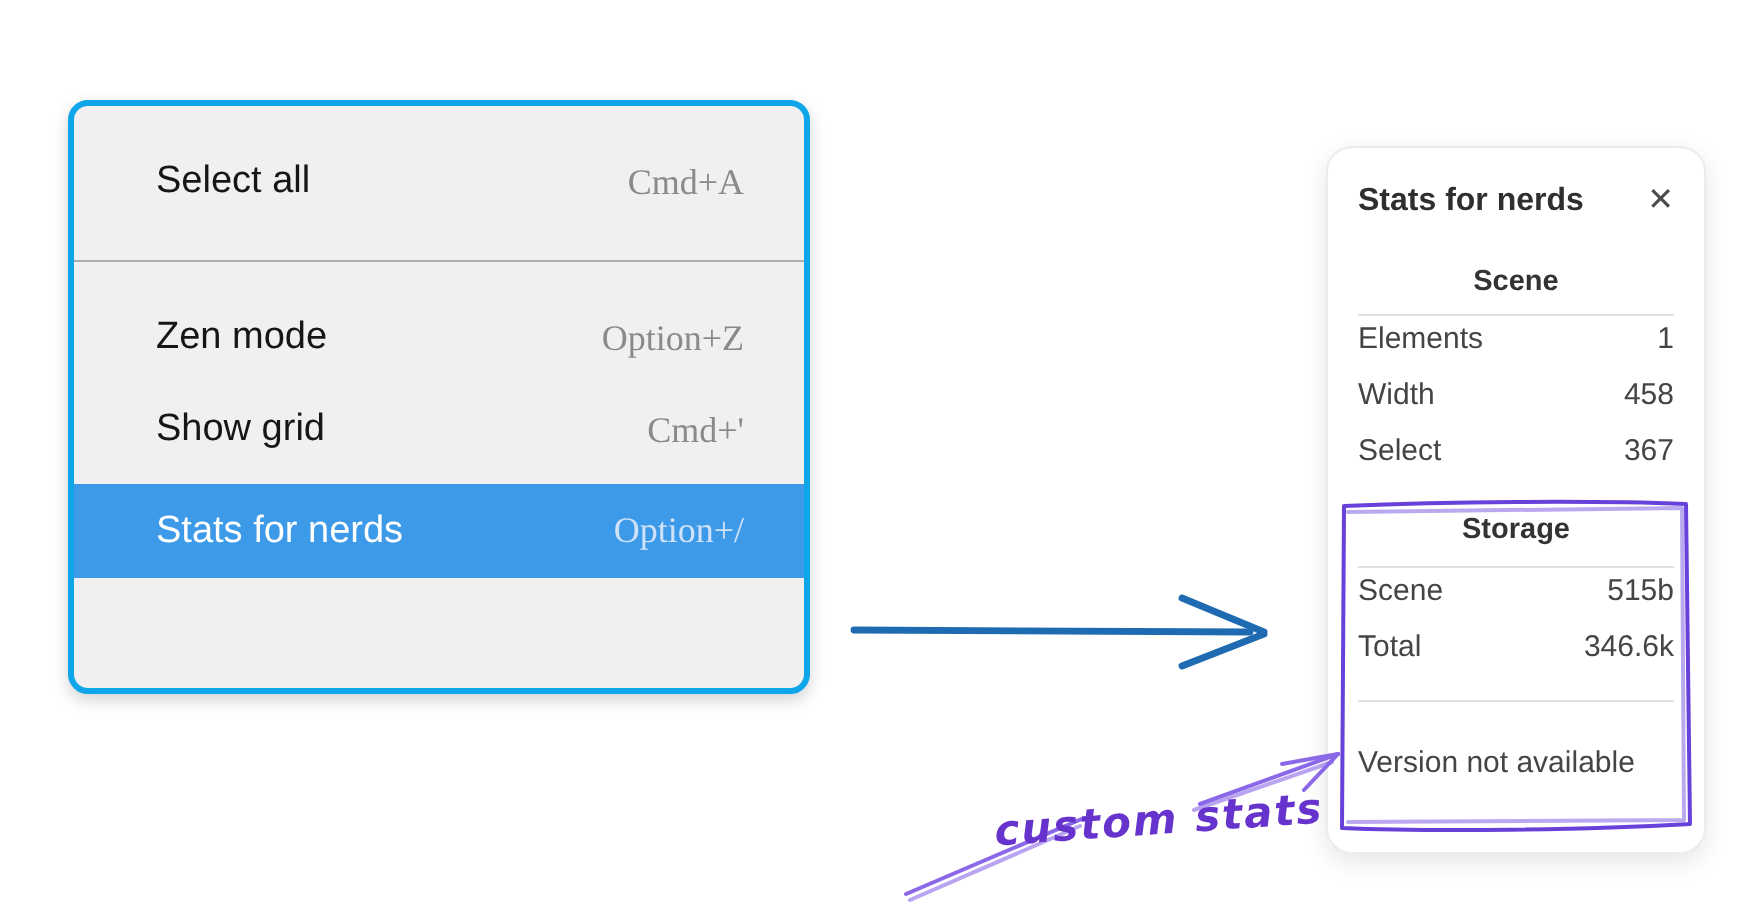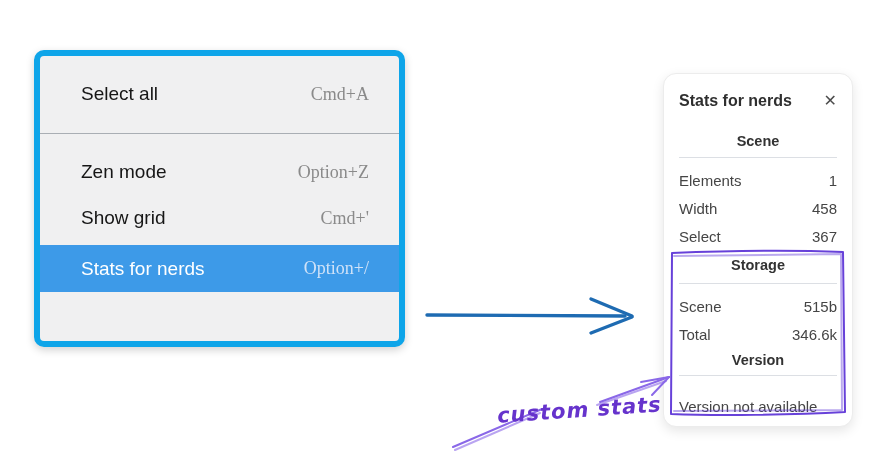--- a/index.html
+++ b/index.html
@@ -4,21 +4,21 @@
 <style>
   html,body{margin:0;padding:0;}
   body{
     width:873px;height:461px;position:relative;background:#ffffff;
     font-family:"Liberation Sans", sans-serif;overflow:hidden;
   }
 
   
   .menu{
     position:absolute;left:34px;top:50px;width:371px;height:297px;
-    background:#f0f0f1;border:6px solid #0ea5e9;border-radius:10px;
+    background:#f0f0f1;border:3px solid #0ea5e9;border-radius:10px;
     box-shadow:0 3px 8px rgba(0,0,0,.18);
     box-sizing:border-box;padding-top:15px;overflow:hidden;
   }
   .menu-row{
     height:46px;display:flex;align-items:center;justify-content:space-between;
     padding:0 30px 0 41px;font-size:19px;color:#161616;cursor:default;
   }
   .menu-row .shortcut{color:#8a8a8a;font-size:18px;font-family:Liberation Serif, serif;}
   .menu-divider{height:1px;background:#a9aeb4;margin:16px 0 15px 0;}
   .menu-row.highlight{
@@ -43,21 +43,21 @@
     text-align:center;font-weight:bold;font-size:14.5px;color:#333333;
   }
   .h-scene{margin-top:21px;}
   .h-storage{margin-top:12px;}
   .h-version{margin-top:9px;}
   .panel-divider{height:1px;background:#dcdfe4;margin-top:8px;}
   .d2{margin-top:10px;}
   .d3{margin-top:7px;}
   .stat-rows{margin-top:3px;}
   .stat-row{
-    display:flex;justify-content:space-between;align-items:flex-end;
+    display:flex;justify-content:space-between;align-items:flex-start;
     height:28px;font-size:15px;color:#454545;
   }
   .version-note{margin-top:22px;font-size:15px;color:#454545;height:20px;}
 
   
   .drawing{position:absolute;pointer-events:none;}
   #flow-arrow{left:420px;top:294px;}
   #purple-box{left:662px;top:244px;}
   #annot-arrow{left:445px;top:368px;}
   .annotation-text{
@@ -127,21 +127,20 @@
     <div class="stat-row">
       <span>Scene</span>
       <span>515b</span>
     </div>
     <div class="stat-row">
       <span>Total</span>
       <span>346.6k</span>
     </div>
   </div>
 
-  <div class="section-heading h-version">Version</div>
   <div class="panel-divider d3"></div>
   <div class="version-note">Version not available</div>
 </div>
 
 <svg id="purple-box" class="drawing" width="188" height="178" viewBox="0 0 188 178">
   <g fill="none" stroke="#6741d9" stroke-width="2" stroke-linecap="round" stroke-linejoin="round">
     <path d="M10 9 C60 7, 130 6, 181 8 L183 168 C130 171, 55 172, 9 170 Z"></path>
     <path d="M12 12 L179 10 L180 166 L12 167" opacity="0.45"></path>
   </g>
 </svg>

